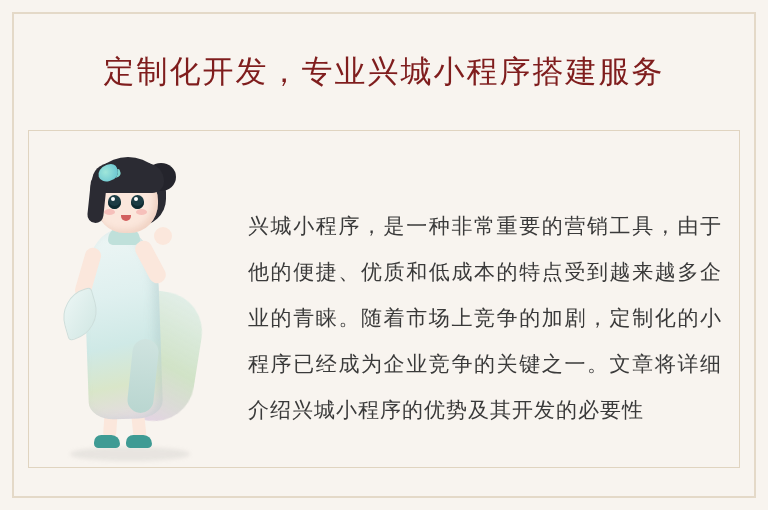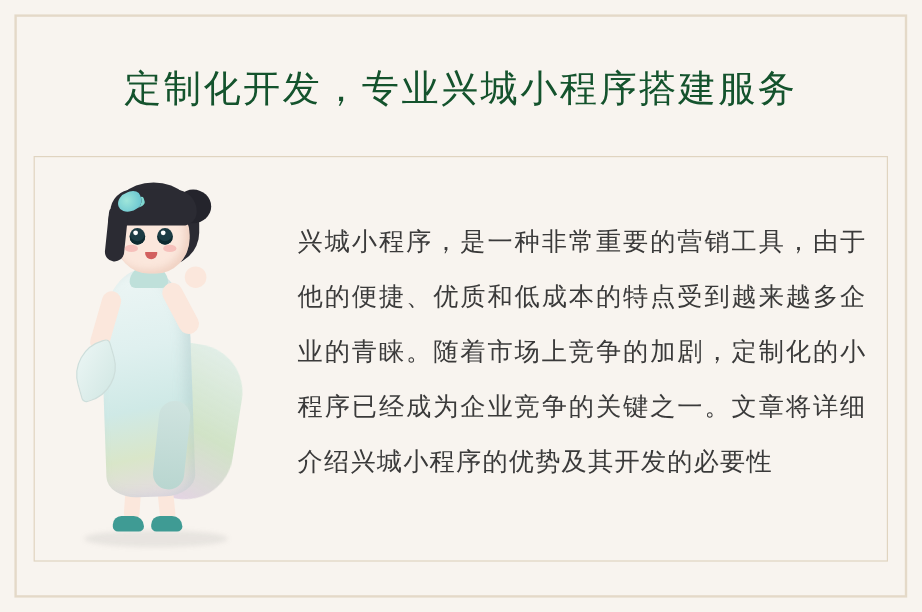--- a/index.html
+++ b/index.html
@@ -41,33 +41,33 @@
   }
   .title {
     position: absolute;
     left: 0;
     right: 0;
     top: 52px;
     text-align: center;
     font-size: 31px;
     line-height: 44px;
     letter-spacing: 2px;
-    color: #14532d;
-    font-family: Liberation Serif, serif;
+    color: #7f1d1d;
+    font-family: Liberation Mono, monospace;
     font-weight: 500;
     white-space: nowrap;
   }
   .content {
     position: absolute;
     left: 28px;
     top: 130px;
     right: 28px;
     bottom: 42px;
     display: flex;
-    align-items: flex-start;
+    align-items: center;
   }
   .illustration {
     position: relative;
     width: 210px;
     min-width: 210px;
     height: 320px;
     margin-left: 6px;
     margin-top: 8px;
   }
   .body-text {

